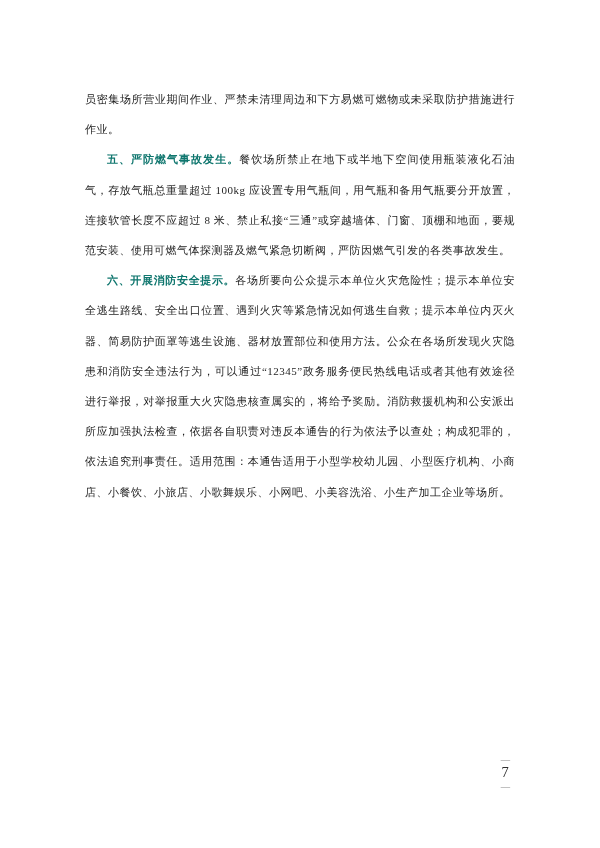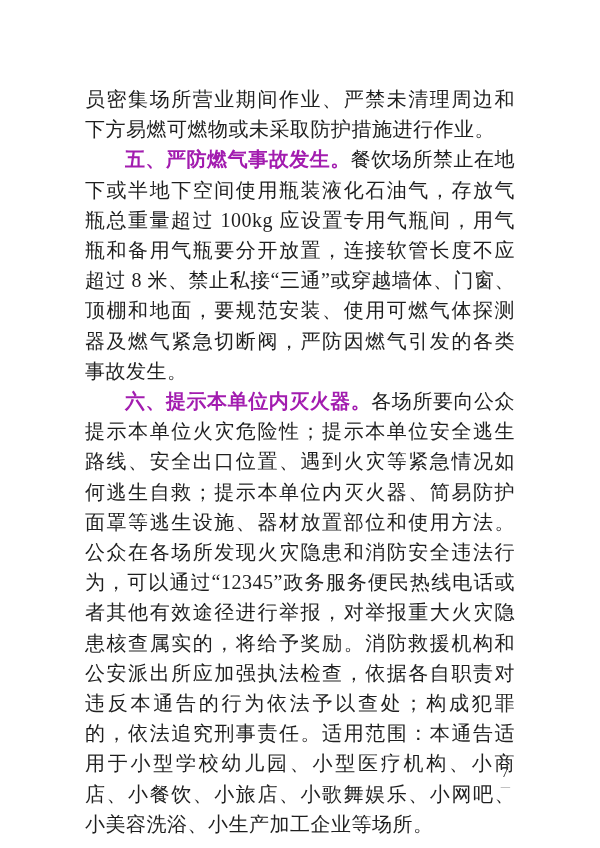--- a/index.html
+++ b/index.html
@@ -18,36 +18,36 @@
     position: absolute;
     inset: 0;
     background: #ffffff;
   }
   .doc-body {
     position: absolute;
     left: 85px;
     top: 84px;
     width: 430px;
     color: #1f1f1f;
-    font-size: 20px;
+    font-size: 11px;
     line-height: 30.2px;
     letter-spacing: 0.5px;
     text-align: justify;
     text-justify: inter-character;
   }
   .doc-body p {
     margin: 0;
     padding: 0;
   }
   .doc-body p.indent {
     text-indent: 2em;
   }
   .seg-bold {
     font-weight: bold;
-    color: #a21caf;
+    color: #0f766e;
   }
   .page-number {
     position: absolute;
     left: 492px;
     top: 754px;
     width: 26px;
     display: flex;
     flex-direction: column;
     align-items: center;
     color: #2b2b2b;
@@ -71,21 +71,21 @@
 <body>
 
 <div class="sheet">
 
   <div class="doc-body">
 
     <p><span>员密集场所营业期间作业、严禁未清理周边和下方易燃可燃物或未采取防护措施进行作业。</span></p>
 
     <p class="indent"><span class="seg-bold">五、严防燃气事故发生。</span><span>餐饮场所禁止在地下或半地下空间使用瓶装液化石油气，存放气瓶总重量超过 100kg 应设置专用气瓶间，用气瓶和备用气瓶要分开放置，连接软管长度不应超过 8 米、禁止私接“三通”或穿越墙体、门窗、顶棚和地面，要规范安装、使用可燃气体探测器及燃气紧急切断阀，严防因燃气引发的各类事故发生。</span></p>
 
-    <p class="indent"><span class="seg-bold">六、提示本单位内灭火器。</span><span>各场所要向公众提示本单位火灾危险性；提示本单位安全逃生路线、安全出口位置、遇到火灾等紧急情况如何逃生自救；提示本单位内灭火器、简易防护面罩等逃生设施、器材放置部位和使用方法。公众在各场所发现火灾隐患和消防安全违法行为，可以通过“12345”政务服务便民热线电话或者其他有效途径进行举报，对举报重大火灾隐患核查属实的，将给予奖励。消防救援机构和公安派出所应加强执法检查，依据各自职责对违反本通告的行为依法予以查处；构成犯罪的，依法追究刑事责任。适用范围：本通告适用于小型学校幼儿园、小型医疗机构、小商店、小餐饮、小旅店、小歌舞娱乐、小网吧、小美容洗浴、小生产加工企业等场所。</span></p>
+    <p class="indent"><span class="seg-bold">六、开展消防安全提示。</span><span>各场所要向公众提示本单位火灾危险性；提示本单位安全逃生路线、安全出口位置、遇到火灾等紧急情况如何逃生自救；提示本单位内灭火器、简易防护面罩等逃生设施、器材放置部位和使用方法。公众在各场所发现火灾隐患和消防安全违法行为，可以通过“12345”政务服务便民热线电话或者其他有效途径进行举报，对举报重大火灾隐患核查属实的，将给予奖励。消防救援机构和公安派出所应加强执法检查，依据各自职责对违反本通告的行为依法予以查处；构成犯罪的，依法追究刑事责任。适用范围：本通告适用于小型学校幼儿园、小型医疗机构、小商店、小餐饮、小旅店、小歌舞娱乐、小网吧、小美容洗浴、小生产加工企业等场所。</span></p>
 
   </div>
 
   <div class="page-number">
     <span class="sep">—</span>
     <span class="num">7</span>
     <span class="sep">—</span>
   </div>
 
 </div>

